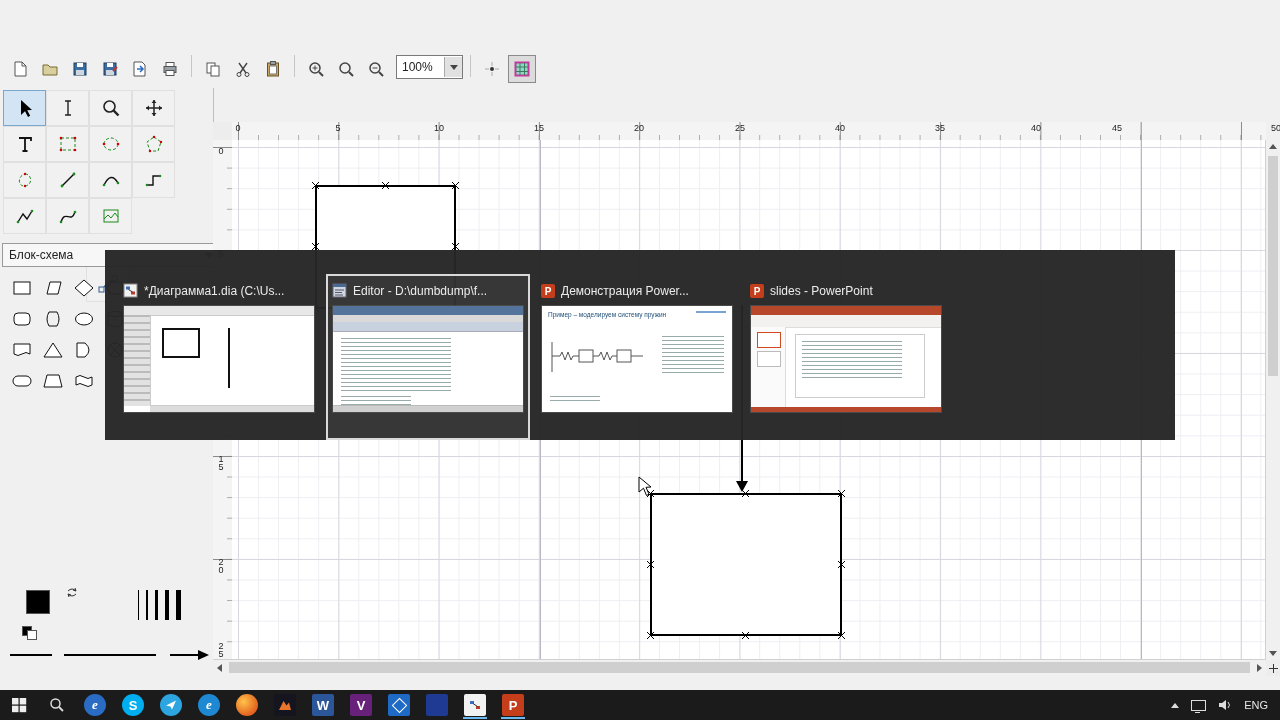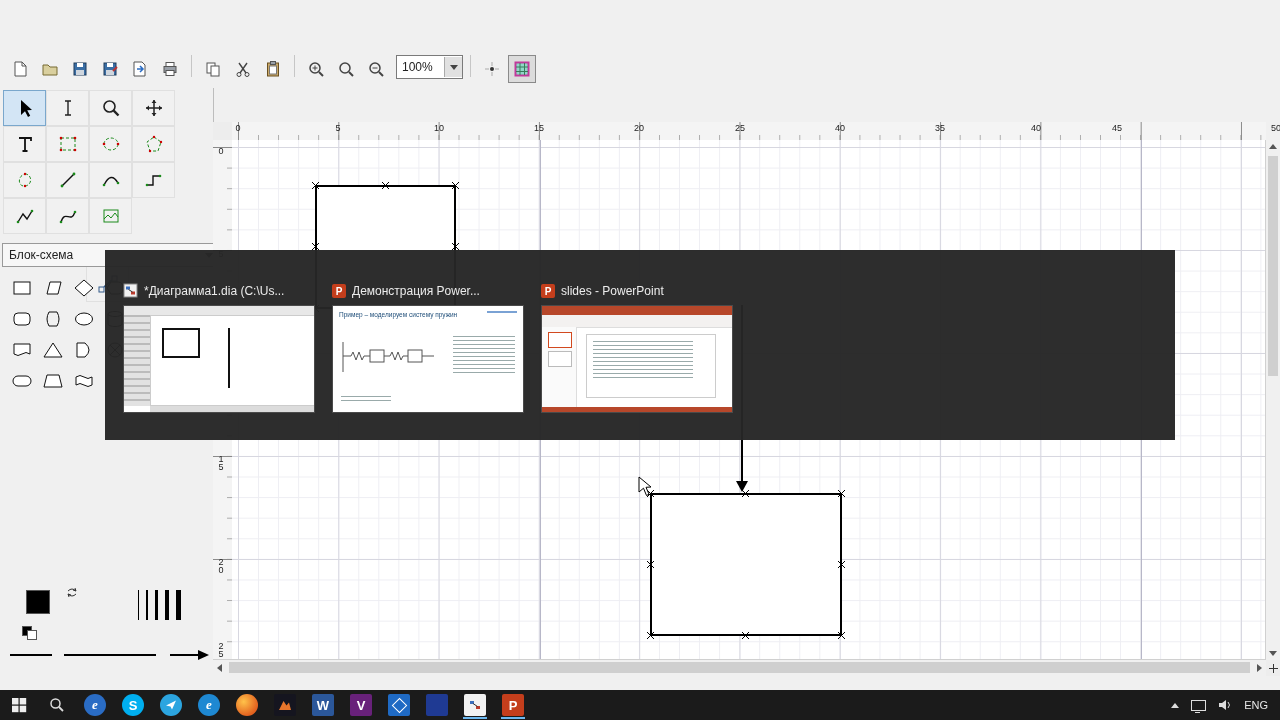--- a/index.html
+++ b/index.html
@@ -570,20 +570,38 @@
       <div class="aprev">
         <div style="position:absolute;left:0;top:0;right:0;height:9px;background:#e8e8e8;border-bottom:1px solid #ccc"></div>
         <div style="position:absolute;left:0;top:9px;bottom:6px;width:26px;background:#e2e2e2;border-right:1px solid #ccc;
                     background-image:repeating-linear-gradient(to bottom,#bbb 0 2px,transparent 2px 7px)"></div>
         <div style="position:absolute;left:38px;top:22px;width:34px;height:26px;border:2px solid #111;background:#fff"></div>
         <div style="position:absolute;left:104px;top:22px;width:2px;height:60px;background:#111"></div>
         <div style="position:absolute;left:26px;bottom:0;right:0;height:6px;background:#dcdcdc;border-top:1px solid #ccc"></div>
       </div>
     </div>
 
+    <div class="acell sel">
+      <div class="ahead">
+        <svg width="15" height="15">
+            <rect x="1" y="1" width="13" height="13" fill="#cfd8e2" stroke="#667"></rect>
+            <rect x="1" y="1" width="13" height="3" fill="#4a6a96"></rect>
+            <path d="M3 7 h9 M3 9.5 h7 M3 12 h8" stroke="#556" stroke-width="1"></path>
+          </svg>
+        <span>Editor - D:\dumbdump\f...</span>
+      </div>
+      <div class="aprev">
+        <div style="position:absolute;left:0;top:0;right:0;height:9px;background:#54749c"></div>
+        <div style="position:absolute;left:0;top:9px;right:0;height:7px;background:#d9d9d9;border-bottom:1px solid #bbb"></div>
+        <div style="position:absolute;left:0;top:16px;right:0;height:9px;background:#c7d2de;border-bottom:1px solid #aab"></div>
+        <div class="lines-sm" style="position:absolute;left:8px;top:32px;width:110px;height:55px"></div>
+        <div class="lines-sm" style="position:absolute;left:8px;top:90px;width:70px;height:10px"></div>
+        <div style="position:absolute;left:0;bottom:0;right:0;height:6px;background:#d0d0d0;border-top:1px solid #bbb"></div>
+      </div>
+    </div>
 
 
     <div class="acell">
       <div class="ahead">
         <div style="width:14px;height:14px;background:#c43e1c;border-radius:2px;color:#fff;font-size:10px;font-weight:bold;display:flex;align-items:center;justify-content:center">P</div>
         <span>Демонстрация Power...</span>
       </div>
       <div class="aprev">
         <div style="position:absolute;left:6px;top:5px;font-size:6.5px;color:#1f4e79;white-space:nowrap">Пример – моделируем систему пружин</div>
         <div style="position:absolute;right:6px;top:5px;width:30px;height:2px;background:#7aa2d4"></div>

